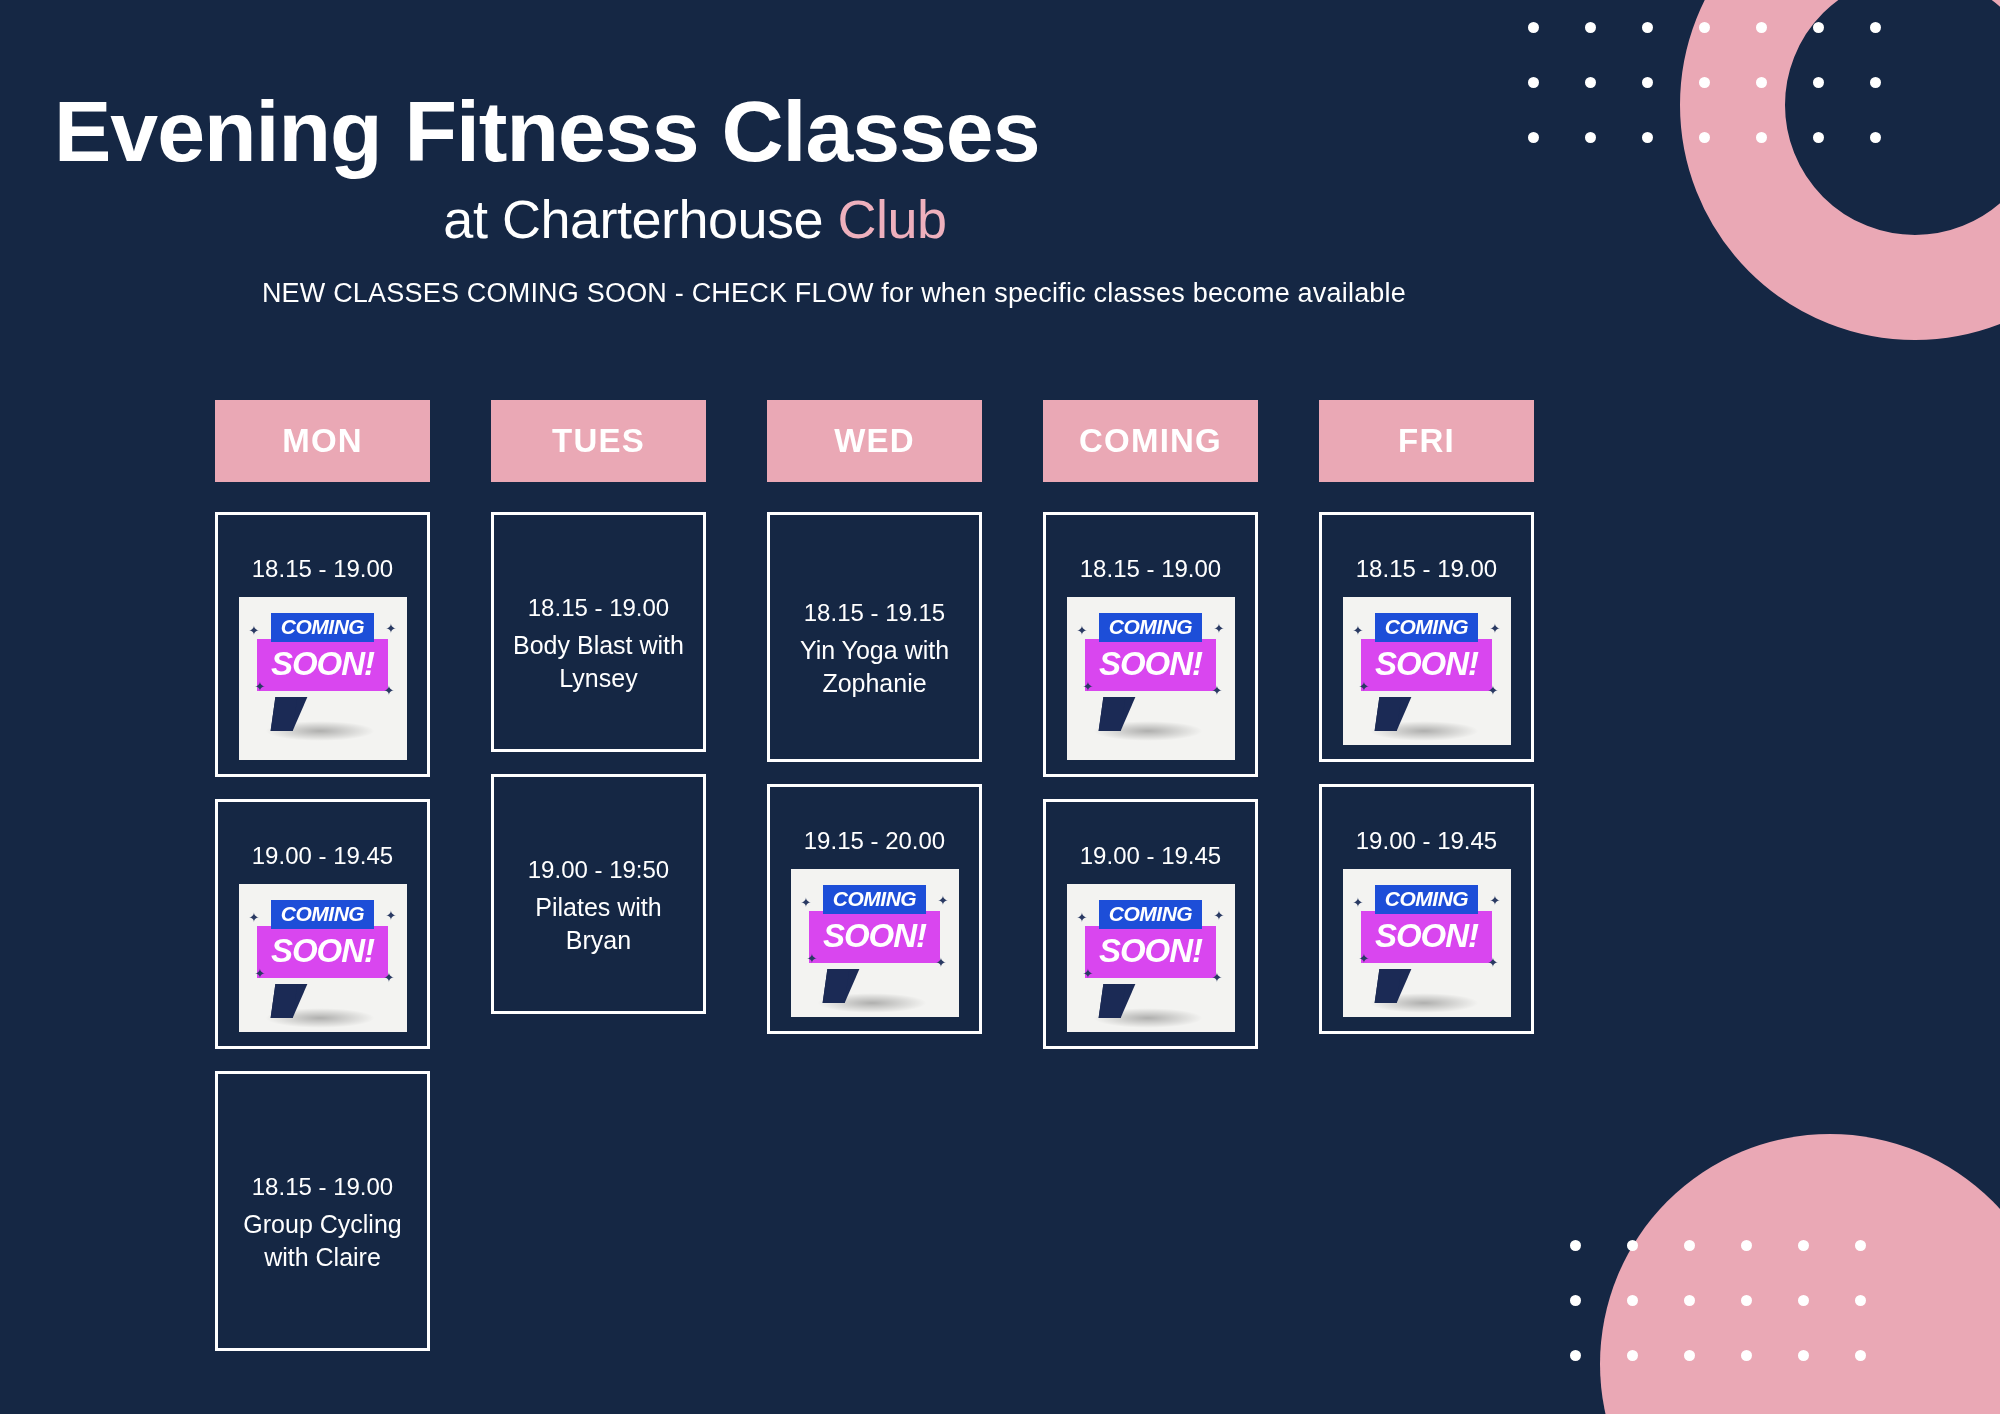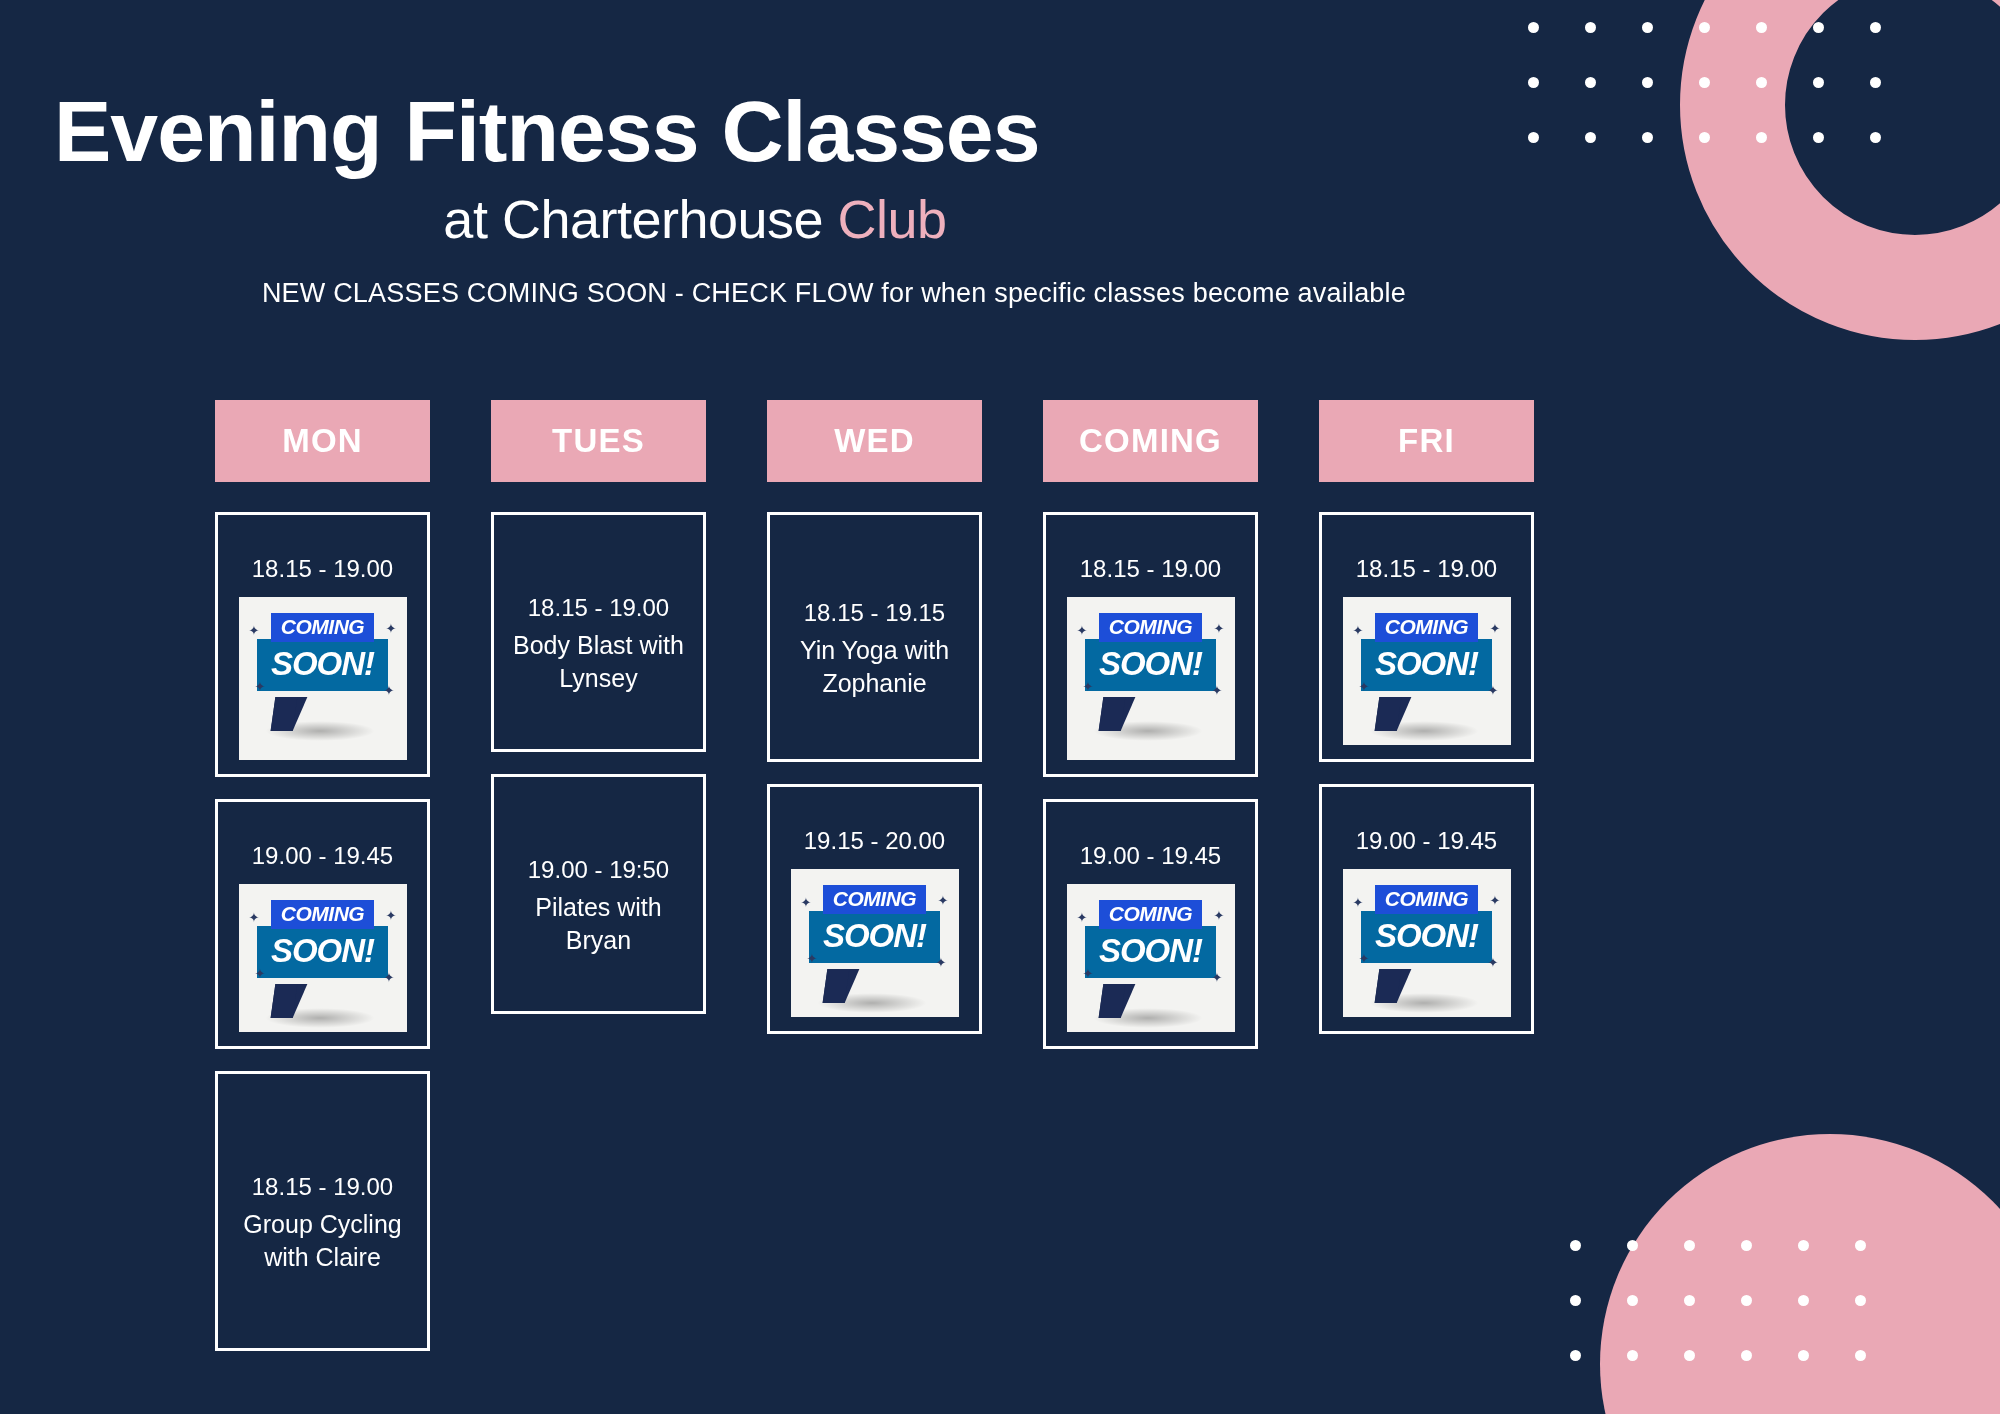--- a/index.html
+++ b/index.html
@@ -134,21 +134,21 @@
     font-size: 21px;
     font-weight: bold;
     font-style: italic;
     letter-spacing: -0.5px;
     padding: 2px 10px 3px 10px;
     position: relative;
     z-index: 3;
   }
   .cs-bubble {
     margin-top: -3px;
-    background: #0369a1;
+    background: #d946ef;
     color: #ffffff;
     font-size: 33px;
     font-weight: bold;
     font-style: italic;
     letter-spacing: -1px;
     padding: 6px 14px 8px 14px;
     position: relative;
     z-index: 2;
   }
   .cs-tail {

